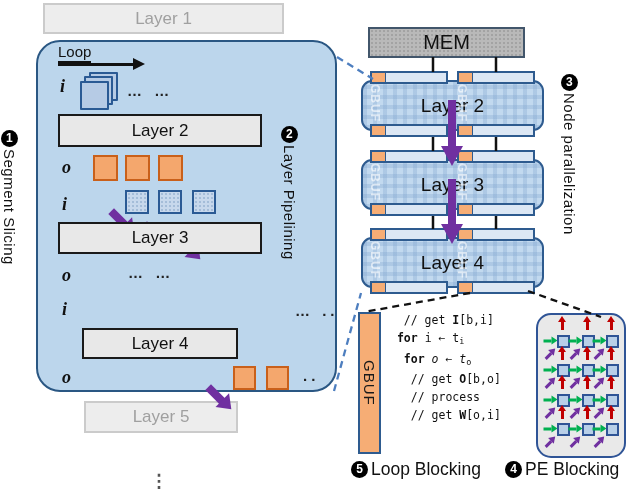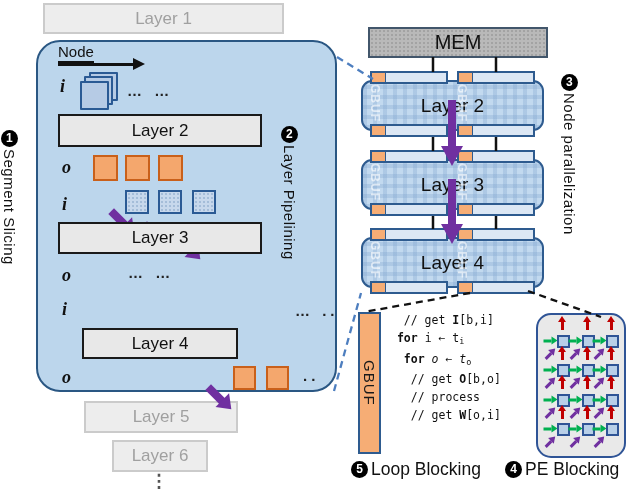--- a/index.html
+++ b/index.html
@@ -107,29 +107,26 @@
 <body>
 
 <div id="canvas">
 
   <div class="abs ghost" style="left:43px;top:3px;width:241px;height:31px;">
       <span>Layer 1</span>
     </div>
   <div class="abs ghost" style="left:84px;top:401px;width:154px;height:32px;">
       <span>Layer 5</span>
     </div>
-  <div class="abs ghost" style="left:112px;top:440px;width:96px;height:32px;">
-      <span>Layer 6</span>
-    </div>
   <div class="abs vdots" style="left:150px;top:470px;">⋮</div>
 
   <div class="abs panel" style="left:36px;top:40px;width:301px;height:352px;"></div>
 
   <div class="abs timewrap" style="left:58px;top:43px;width:120px;height:34px;">
-    <span class="timeword">Node</span>
+    <span class="timeword">Loop</span>
     <span class="timearrow"></span>
   </div>
 
   <div class="abs iolabel" style="left:60px;top:77px;">i</div>
   <div class="abs stack blue" style="left:80px;top:72px;">
       <i></i>
       <i></i>
       <i></i>
     </div>
   <div class="abs dots" style="left:127px;top:83px;">…  …</div>
@@ -178,21 +175,21 @@
   </div>
   <div class="abs vlabel" style="left:281px;top:126px;height:175px;">
     <span class="badge">2</span>
     <span>Layer Pipelining</span>
   </div>
   <div class="abs vlabel" style="left:561px;top:74px;height:210px;">
     <span class="badge">3</span>
     <span>Node parallelization</span>
   </div>
 
-  <div class="abs mem" style="left:368px;top:27px;width:180px;height:31px;">
+  <div class="abs mem" style="left:368px;top:27px;width:157px;height:31px;">
       <span>MEM</span>
     </div>
 
   <div class="node" style="left:361px;top:71px;">
     <div class="strip" style="left:9px;top:0;">
         <span class="osq"></span>
       </div>
     <div class="strip" style="left:96px;top:0;">
         <span class="osq"></span>
       </div>

